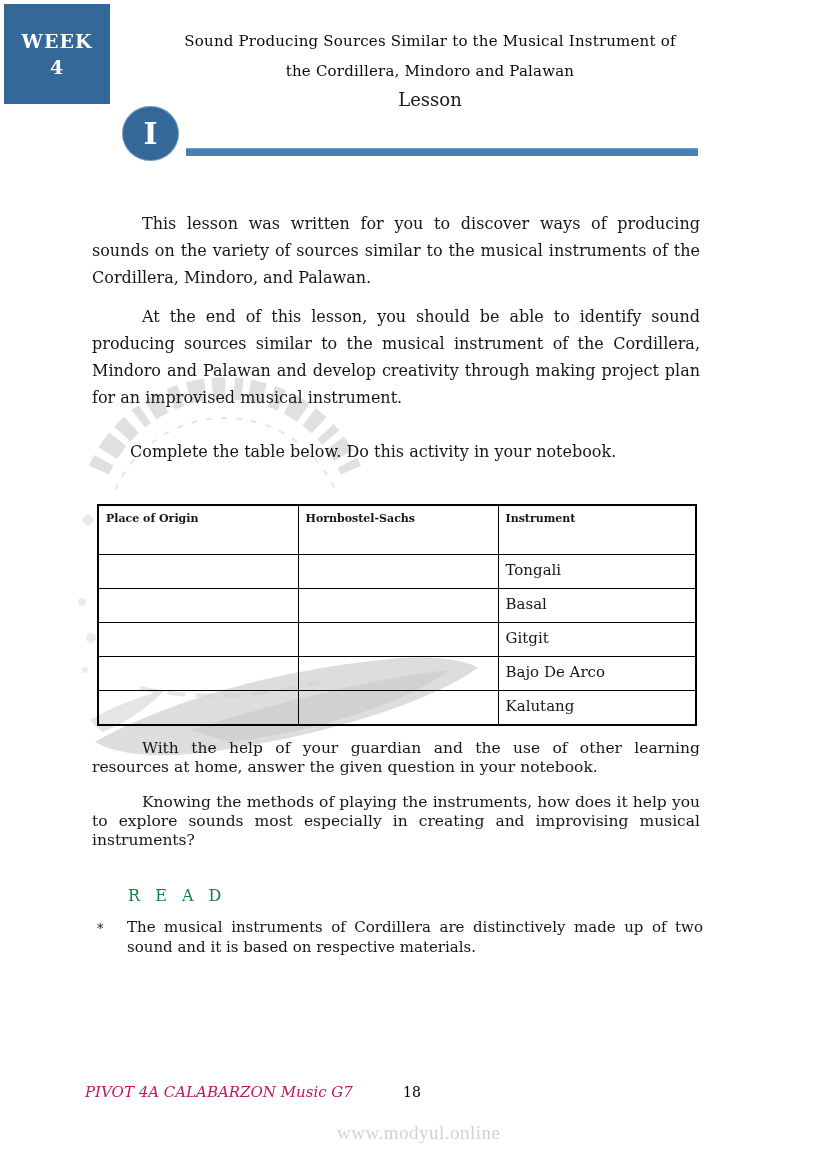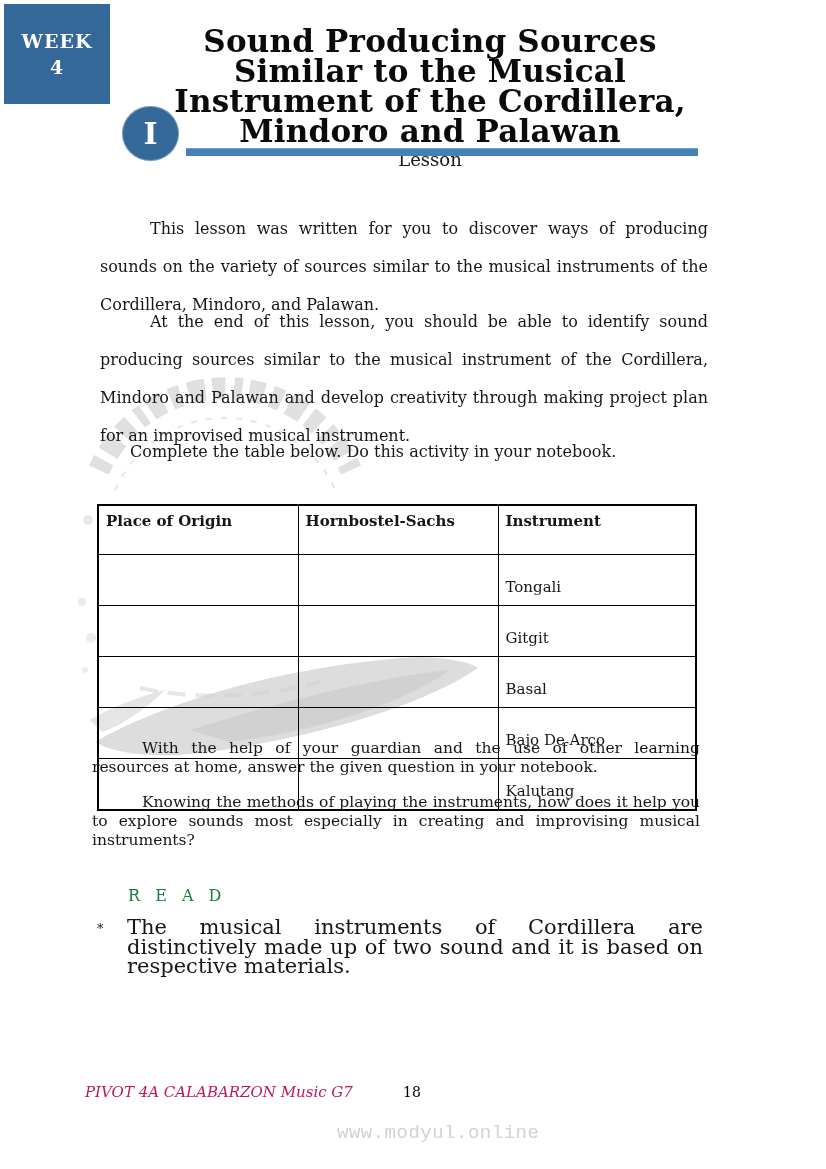--- a/index.html
+++ b/index.html
@@ -16,91 +16,91 @@
     position:absolute;left:4px;top:4px;width:106px;height:100px;
     display:flex;flex-direction:column;align-items:center;justify-content:center;
     color:#ffffff;font-weight:bold;font-size:19px;line-height:26px;
     text-align:center;letter-spacing:1px;
   }
   .title-block{
     position:absolute;left:170px;top:26px;width:520px;
     text-align:center;
   }
   .page-title{
-    font-weight:bold;font-size:31px;line-height:30px;color:#0a0a0a;
+    font-weight:normal;font-size:15px;line-height:30px;color:#0a0a0a;
     letter-spacing:.2px;
   }
   .lesson-label{
     font-size:18px;line-height:24px;margin-top:2px;color:#1a1a1a;
   }
   .lesson-circle{
     position:absolute;left:122px;top:106px;width:57px;height:55px;
     border-radius:50%;
     display:flex;align-items:center;justify-content:center;
     color:#ffffff;font-weight:bold;font-size:30px;
     box-shadow:inset 0 0 0 1px rgba(255,255,255,.35);
   }
   .lesson-bar{
     position:absolute;left:186px;top:148px;width:512px;height:7px;
   }
   
   .para{
     position:absolute;left:92px;width:608px;
     font-size:16px;text-align:justify;color:#161616;
   }
-  .para.loose{line-height:38px;text-indent:50px;margin-left:8px;}
+  .para.loose{line-height:27px;text-indent:50px;}
   .para.tight{line-height:19px;text-indent:50px;font-size:15.5px;}
   .activity-line{
     position:absolute;left:92px;top:441px;width:640px;
     font-size:16px;line-height:22px;text-indent:38px;color:#161616;
   }
   
   .activity-table{
     position:absolute;left:97px;top:504px;width:598px;
     border-collapse:collapse;table-layout:fixed;
     font-size:15px;color:#161616;
   }
   .activity-table td,.activity-table th{
     border:1px solid #000;padding:2px 7px;vertical-align:top;text-align:left;
   }
   .activity-table{border:2px solid #000;}
-  .activity-table th{font-weight:bold;height:40px;font-size:15px;padding-top:6px;}
-  .activity-table td{height:25px;padding-top:23px;}
+  .activity-table th{font-weight:bold;height:40px;font-size:11px;padding-top:6px;}
+  .activity-table td{height:25px;padding-top:6px;}
   .col-place{width:200px;}
   .col-hs{width:200px;}
   .col-instr{width:198px;}
   
   .read-heading{
     position:absolute;left:128px;top:886px;
     font-weight:normal;font-size:16px;letter-spacing:5px;color:#15803d;
   }
   .bullet-item{
     position:absolute;left:97px;top:918px;width:606px;
   }
   .bullet-marker{
     position:absolute;left:0;top:3px;font-size:13px;color:#161616;
   }
   .bullet-text{
-    margin-left:30px;font-size:21px;line-height:19.5px;text-align:justify;color:#161616;
+    margin-left:30px;font-size:15px;line-height:19.5px;text-align:justify;color:#161616;
   }
   .item-a{
     position:absolute;left:100px;top:967px;width:600px;font-size:15.5px;color:#161616;
   }
   .item-a .label{margin-right:8px;font-size:14.5px;}
   
   .footer-title{
     position:absolute;left:85px;top:1083px;
     font-style:italic;font-size:15px;color:#be185d;
   }
   .page-number{
     position:absolute;left:403px;top:1084px;font-size:14px;color:#000000;
   }
   .url-watermark{
     position:absolute;left:337px;top:1122px;
-    font-family:Liberation Mono, monospace;
+    font-family:Liberation Serif, serif;
     font-size:19px;letter-spacing:.5px;color:#d2d2d2;text-align:right;
   }
   
   .stamp-watermark{
     position:absolute;left:70px;top:370px;width:420px;height:400px;
     pointer-events:none;
   }
 </style>
 </head>
 <body>
@@ -160,26 +160,26 @@
     </thead>
     <tbody>
       <tr>
         <td></td>
         <td></td>
         <td>Tongali</td>
       </tr>
       <tr>
         <td></td>
         <td></td>
+        <td>Basal</td>
+      </tr>
+      <tr>
+        <td></td>
+        <td></td>
         <td>Gitgit</td>
-      </tr>
-      <tr>
-        <td></td>
-        <td></td>
-        <td>Basal</td>
       </tr>
       <tr>
         <td></td>
         <td></td>
         <td>Bajo De Arco</td>
       </tr>
       <tr>
         <td></td>
         <td></td>
         <td>Kalutang</td>

